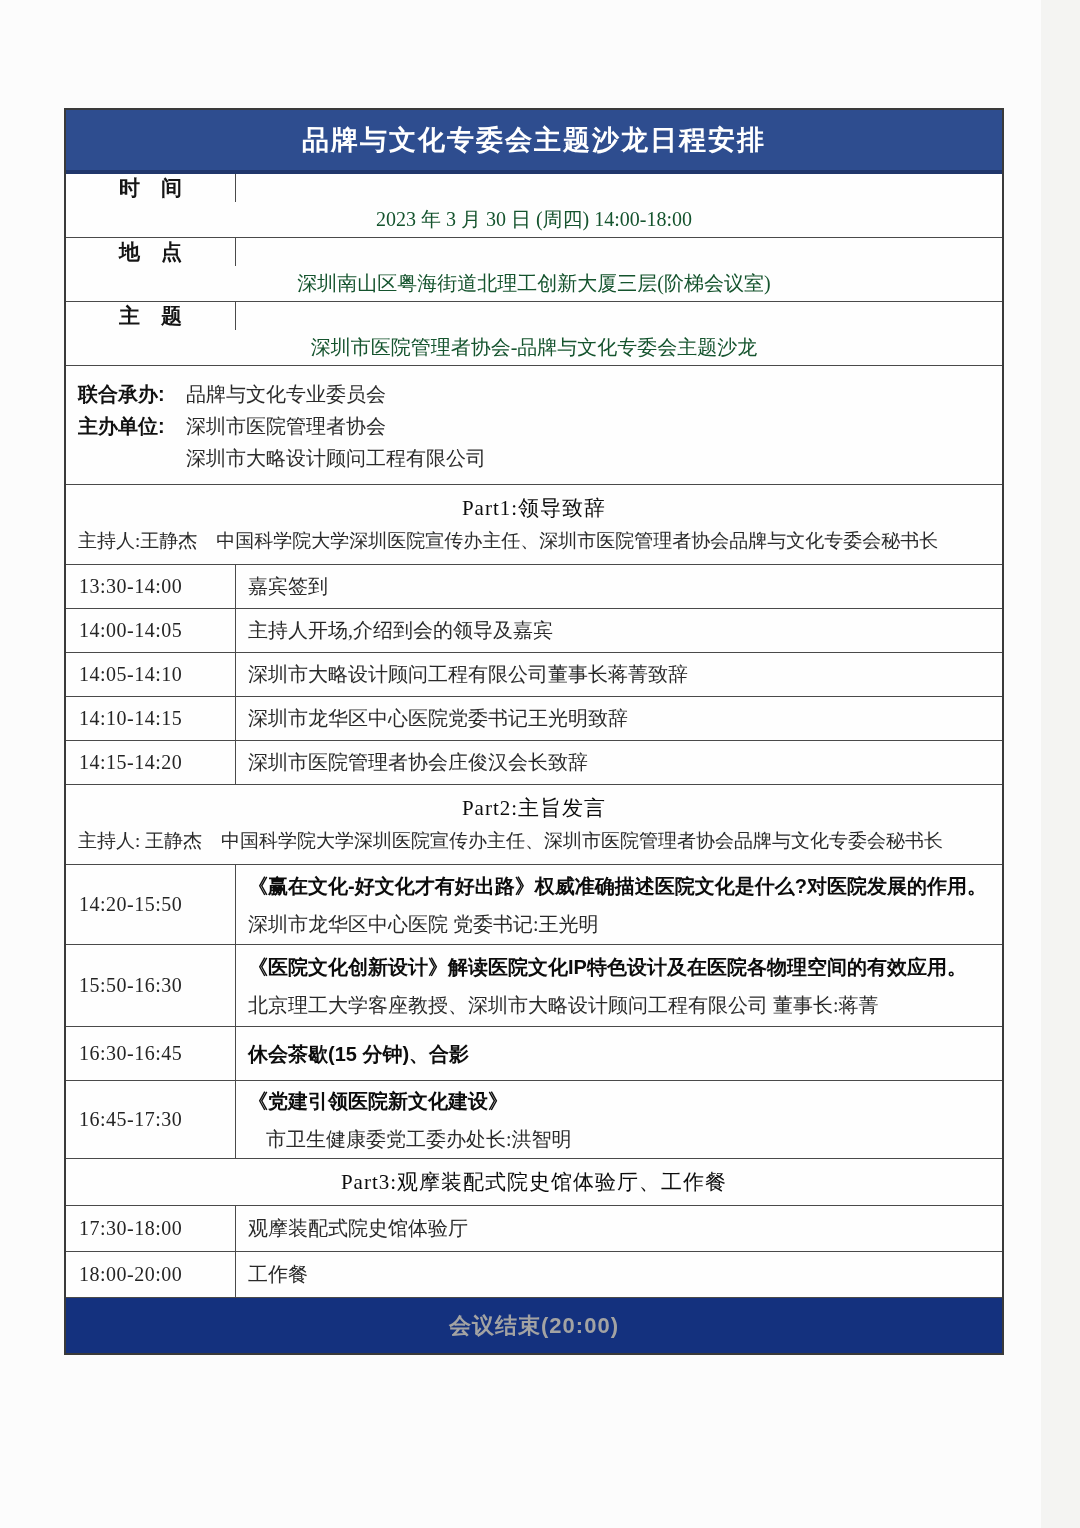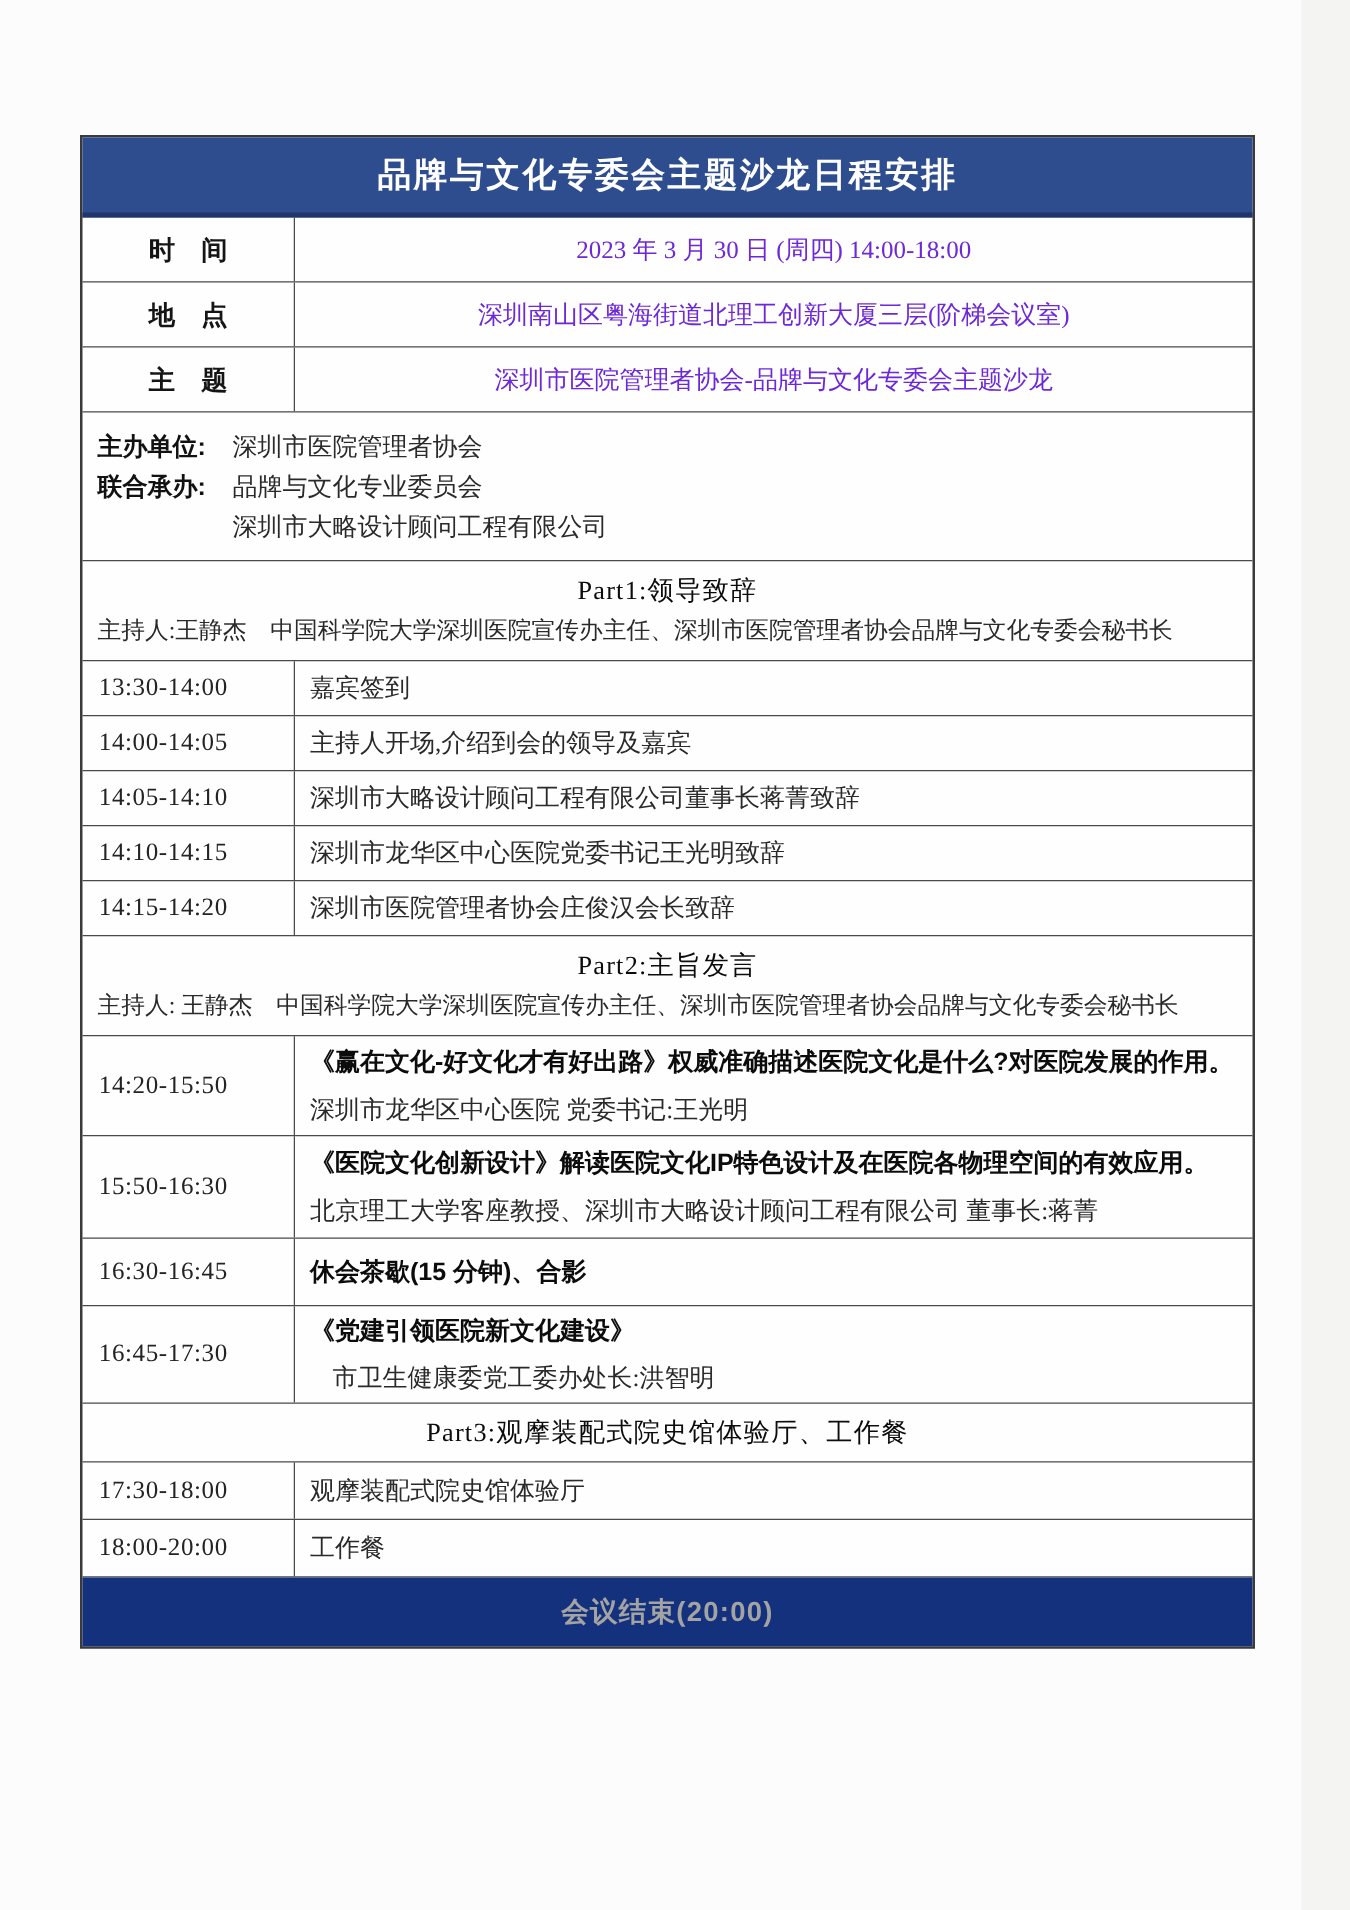--- a/index.html
+++ b/index.html
@@ -14,29 +14,29 @@
   
   .title-bar {
     height:64px; background:#2e4d8f; border-bottom:4px solid #20366b;
     display:flex; align-items:center; justify-content:center;
   }
   .title-bar .t {
     color:#fff; font-size:27px; font-weight:700; letter-spacing:2px;
     font-family:"Liberation Sans", sans-serif;
   }
   
-  .info-row { display:flex; min-height:52px; border-bottom:1px solid #4a4a4a; }
+  .info-row { display:flex; min-height:52px; border-bottom:1px solid #4a4a4a;flex-direction:column; }
   .info-label {
     width:170px; border-right:1px solid #4a4a4a;
     display:flex; align-items:center; justify-content:center;
     font-family:"Liberation Sans", sans-serif; font-weight:700; font-size:21px; color:#151515;
   }
   .info-value {
     flex:1; display:flex; align-items:center; justify-content:center;
-    font-size:20px; color:#6d28d9; text-align:center; padding:4px 10px;
+    font-size:20px; color:#14532d; text-align:center; padding:4px 10px;
   }
   
   .org-block { min-height:118px; border-bottom:1px solid #4a4a4a; padding:12px 14px 10px 12px; }
   .org-line { display:flex; align-items:baseline; line-height:32px; }
   .org-label {
     font-family:"Liberation Sans", sans-serif; font-weight:700; font-size:20px;
     width:108px; flex:none; color:#111;
   }
   .org-value { font-size:20px; color:#2a2a2a; }
   .org-indent { margin-left:108px; }
@@ -99,26 +99,26 @@
       <div class="info-label">地　点</div>
       <div class="info-value">深圳南山区粤海街道北理工创新大厦三层(阶梯会议室)</div>
     </div>
     <div class="info-row">
       <div class="info-label">主　题</div>
       <div class="info-value">深圳市医院管理者协会-品牌与文化专委会主题沙龙</div>
     </div>
 
     <div class="org-block">
       <div class="org-line">
+        <span class="org-label">联合承办:</span>
+        <span class="org-value">品牌与文化专业委员会</span>
+      </div>
+      <div class="org-line">
         <span class="org-label">主办单位:</span>
         <span class="org-value">深圳市医院管理者协会</span>
-      </div>
-      <div class="org-line">
-        <span class="org-label">联合承办:</span>
-        <span class="org-value">品牌与文化专业委员会</span>
       </div>
       <div class="org-line org-indent">
         <span class="org-value">深圳市大略设计顾问工程有限公司</span>
       </div>
     </div>
 
     <div class="part-block">
       <div class="part-header">Part1:领导致辞</div>
       <div class="part-moderator">主持人:王静杰　中国科学院大学深圳医院宣传办主任、深圳市医院管理者协会品牌与文化专委会秘书长</div>
     </div>

